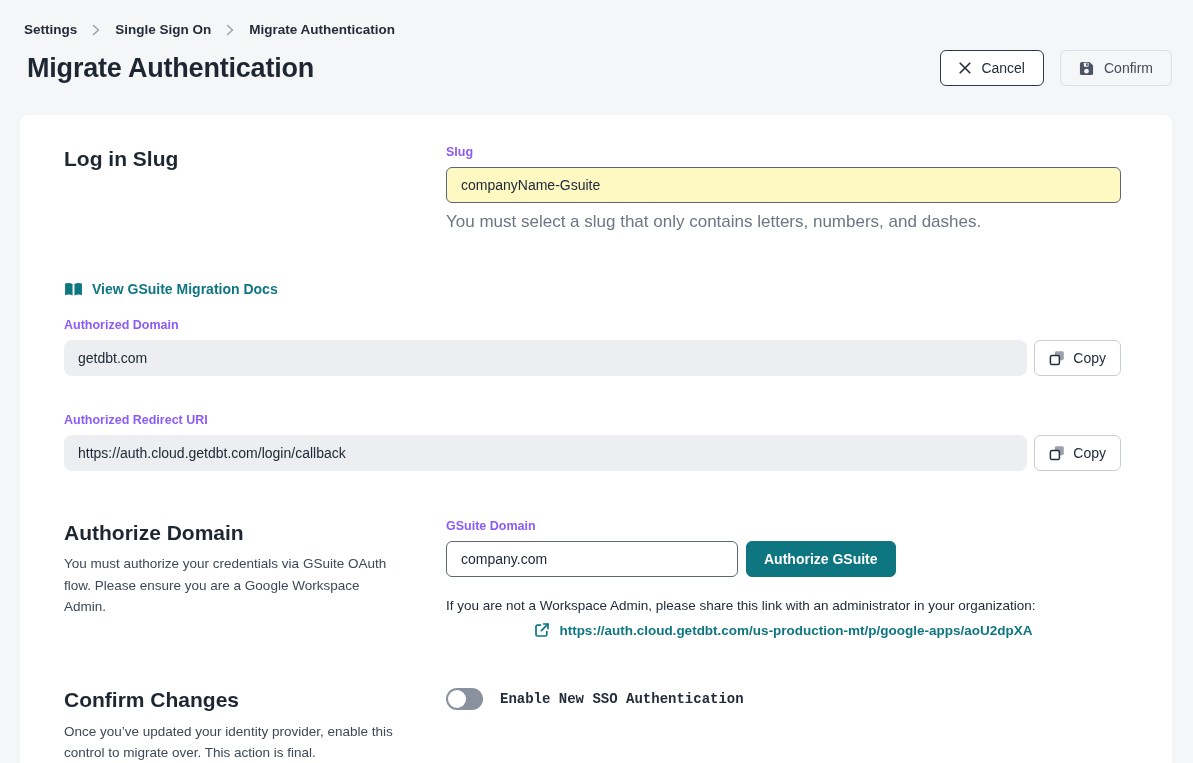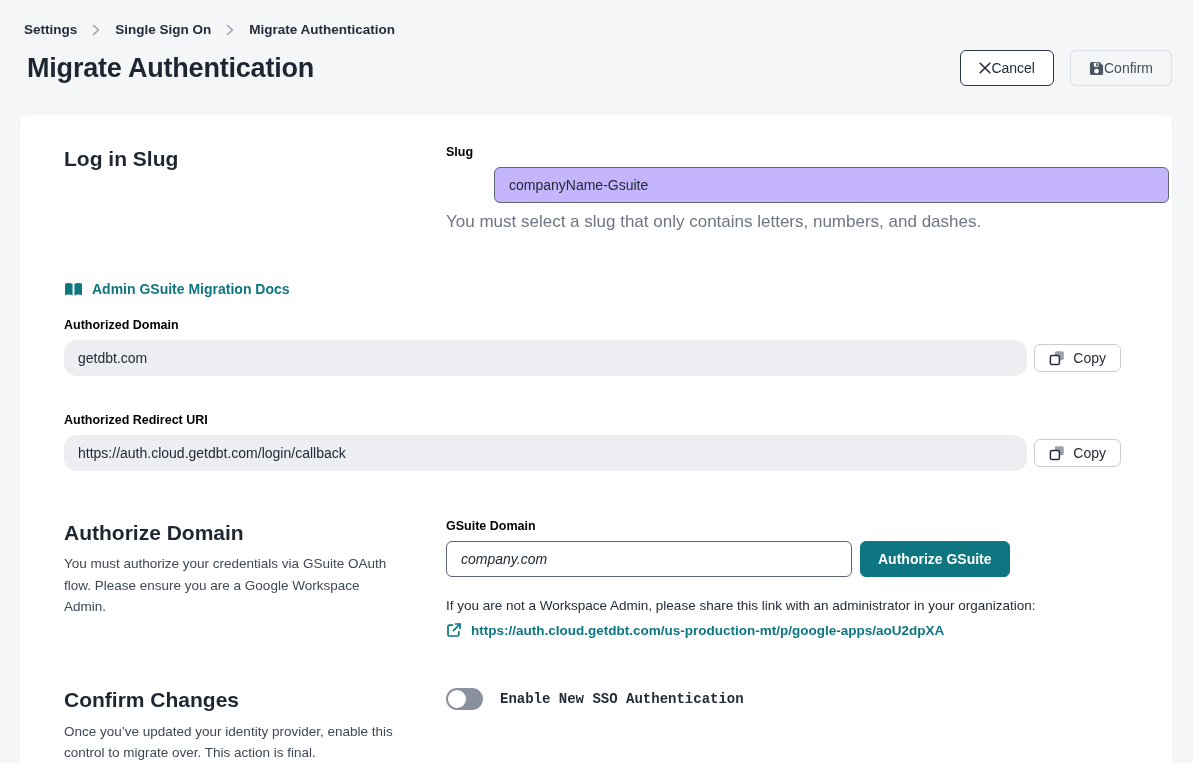--- a/index.html
+++ b/index.html
@@ -20,59 +20,59 @@
     -webkit-font-smoothing:antialiased;
   }
   
   .header{padding:22px 21px 0 24px;}
   .breadcrumb{display:flex;align-items:center;gap:15px;font-size:13.5px;font-weight:700;color:#242C3A;}
   .breadcrumb .crumb{cursor:pointer;}
   .crumb-sep{display:flex;align-items:center;}
   .title-row{display:flex;align-items:center;justify-content:space-between;margin-top:13px;}
   .page-title{font-size:27px;font-weight:700;letter-spacing:-0.2px;color:#1E2632;margin:0 0 0 3px;}
   .header-actions{display:flex;gap:16px;}
-  .btn{display:inline-flex;align-items:center;justify-content:center;
+  .btn{display:inline-flex;align-items:center;justify-content:center;gap:10px;
        height:36px;padding:0 18px;border-radius:6px;font-size:14px;font-weight:500;
        font-family:inherit;cursor:pointer;line-height:1;}
   .btn-cancel{background:#FFFFFF;border:1px solid #2F3845;color:#242C3A;}
   .btn-confirm{background:#F5F6F8;border:1px solid #DADFE5;color:#434C5A;}
   
   .card{
     margin:29px 21px 13px 20px;
     background:#FFFFFF;border-radius:8px;
     box-shadow:0 1px 2px rgba(30,38,50,0.05);
     padding:30px 51px 42px 44px;
   }
   .row{display:flex;margin-bottom:48px;}
   .row:last-child{margin-bottom:0;}
   .col-left{width:382px;flex-shrink:0;padding-right:42px;}
   .col-right{flex:1;min-width:0;}
   .section-heading{font-size:21px;font-weight:700;color:#1E2632;margin:0;line-height:1.3;}
   .section-desc{font-size:13.5px;color:var(--text2);line-height:1.6;margin-top:7px;}
-  .field-label{font-size:12.5px;font-weight:700;color:#000000;margin-bottom:7px;line-height:1.2;}
+  .field-label{font-size:12.5px;font-weight:700;color:#8b5cf6;margin-bottom:7px;line-height:1.2;}
   .text-input{
     width:100%;height:36px;border-radius:6px;padding:0 14px;font-size:14px;
     color:#212A38;font-family:inherit;outline:none;
   }
-  .slug-input{background:#c4b5fd;border:1px solid #5D6673;margin-left:48px;}
+  .slug-input{background:#fef9c3;border:1px solid #5D6673;}
   .helper-text{font-size:17px;color:var(--muted);margin-top:9px;}
   .docs-link{display:inline-flex;align-items:center;gap:9px;color:var(--teal);
              font-size:14px;font-weight:700;margin:1px 0 21px 0;cursor:pointer;}
   .field-group{margin-bottom:37px;}
   .field-group:last-child{margin-bottom:0;}
   .copy-row{display:flex;align-items:center;gap:7px;}
-  .readonly-field{flex:1;height:36px;background:#ECEEF1;border-radius:13px;
+  .readonly-field{flex:1;height:36px;background:#ECEEF1;border-radius:8px;
                   display:flex;align-items:center;padding:0 14px;font-size:14px;color:#212A38;}
   .btn-copy{background:#FFFFFF;border:1px solid var(--border);color:#242C3A;
-            height:28px;padding:0 14px;gap:8px;font-weight:500;}
+            height:36px;padding:0 14px;gap:8px;font-weight:500;}
   .gsuite-row{display:flex;align-items:center;gap:8px;}
-  .gsuite-input{width:406px;background:#FFFFFF;border:1px solid #5D6673;font-style:italic;}
+  .gsuite-input{width:292px;background:#FFFFFF;border:1px solid #5D6673;}
   .btn-authorize{background:var(--teal);border:1px solid var(--teal);color:#FFFFFF;font-weight:700;padding:0 17px;}
   .share-note{font-size:13.5px;color:#242C3A;margin-top:19px;line-height:1.5;}
-  .share-link-row{display:flex;align-items:center;gap:9px;margin-top:6px;}
+  .share-link-row{display:flex;align-items:center;gap:9px;margin-top:6px;justify-content:center;}
   .share-link{color:var(--teal);font-size:13.5px;font-weight:700;text-decoration:none;cursor:pointer;}
   .toggle-row{display:flex;align-items:center;gap:17px;margin-top:2px;font-family:Liberation Mono, monospace;}
   .toggle{width:37px;height:22px;border-radius:11px;background:#8A919E;position:relative;cursor:pointer;flex-shrink:0;}
   .toggle .knob{position:absolute;left:2px;top:2px;width:18px;height:18px;border-radius:50%;background:#FFFFFF;}
   .toggle-label{font-size:14px;font-weight:700;color:#242C3A;}
   .icon{display:inline-flex;align-items:center;justify-content:center;flex-shrink:0;}
 </style>
 </head>
 <body>
 
@@ -134,21 +134,21 @@
 
   <div class="row">
     <div class="col-right">
       <a class="docs-link">
         <span class="icon">
           <svg width="19" height="15" viewBox="0 0 20 16">
               <path d="M1 1.6C3.6.6 6.6.7 9 2.1v12.3C6.6 13.1 3.6 13 1 14V1.6z" fill="#0E7680"></path>
               <path d="M19 1.6C16.4.6 13.4.7 11 2.1v12.3c2.4-1.3 5.4-1.4 8-.4V1.6z" fill="#0E7680"></path>
             </svg>
         </span>
-        <span>Admin GSuite Migration Docs</span>
+        <span>View GSuite Migration Docs</span>
       </a>
 
       <div class="field-group">
         <div class="field-label">Authorized Domain</div>
         <div class="copy-row">
           <div class="readonly-field">getdbt.com</div>
           <button class="btn btn-copy">
             <span class="icon">
               <svg width="16" height="16" viewBox="0 0 16 16">
                   <rect x="5.8" y="1.2" width="9" height="9" rx="1.6" fill="#9AA1AD"></rect>

